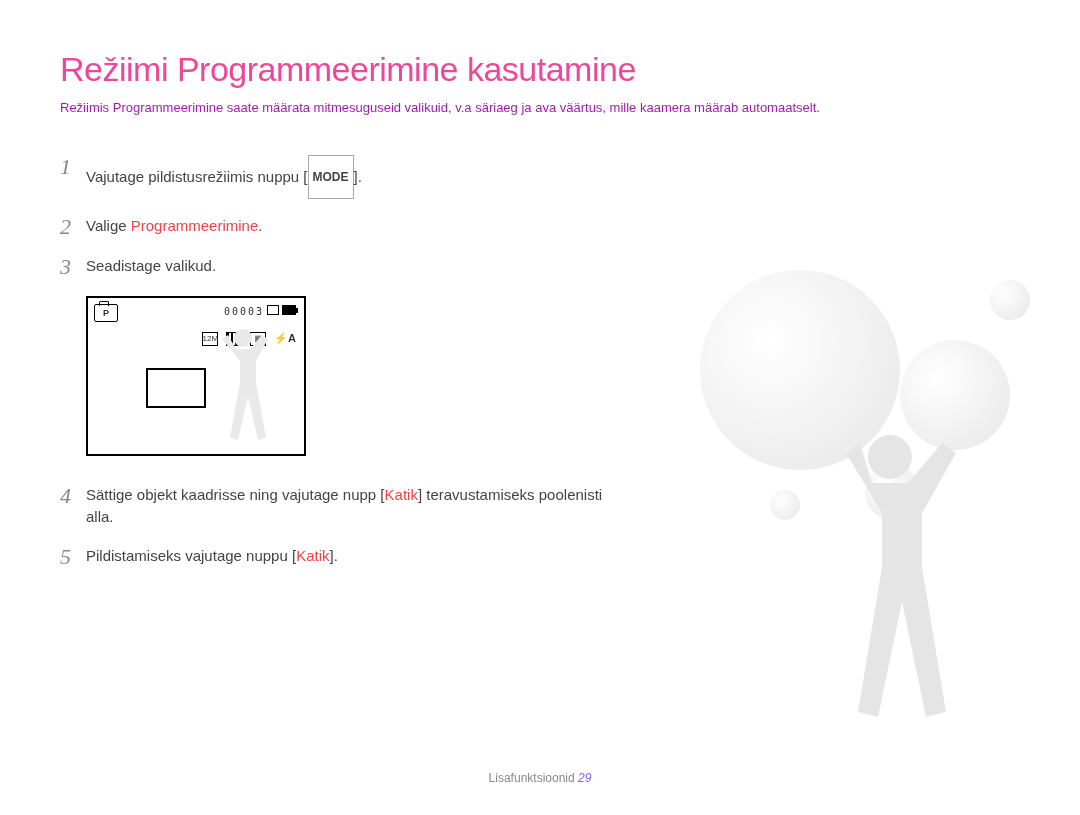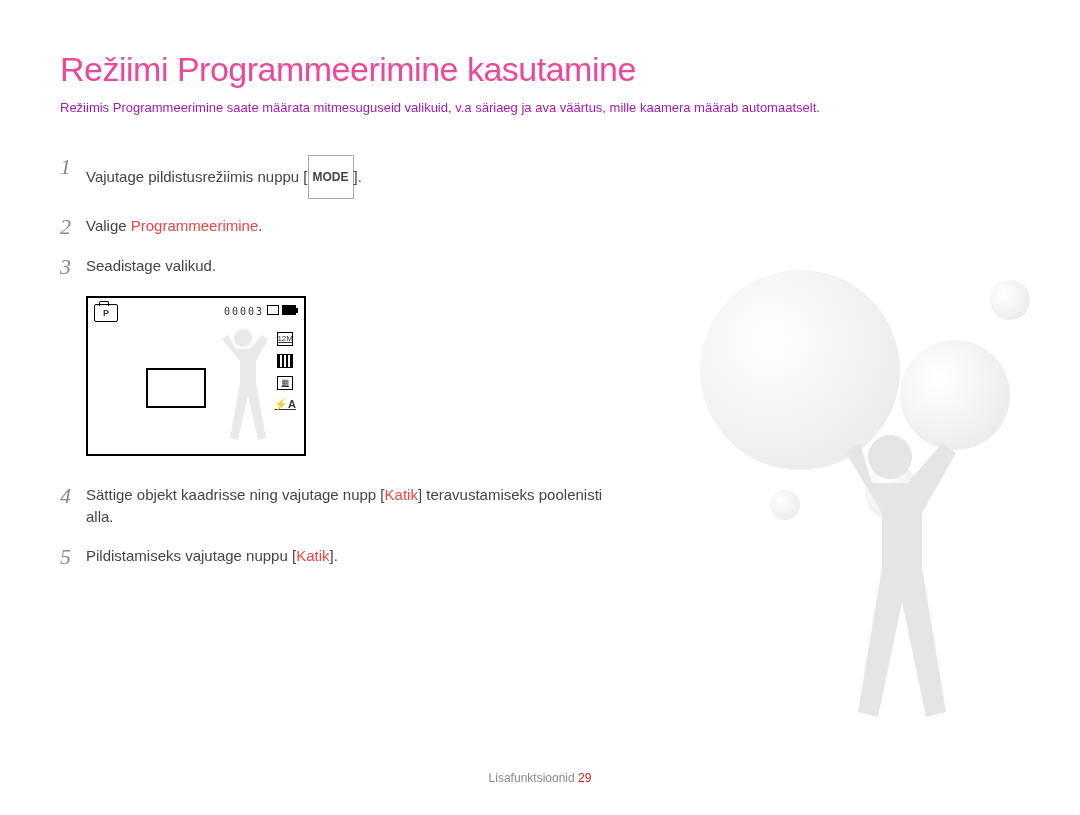--- a/index.html
+++ b/index.html
@@ -73,21 +73,21 @@
     .cam-counter {
       position: absolute; top: 8px; right: 40px;
       font-family: monospace; font-size: 10px; letter-spacing: 2px;
     }
     .cam-battery {
       position: absolute; top: 7px; right: 8px; display: flex; gap: 3px; align-items: center;
     }
     .batt1 { width: 12px; height: 10px; border: 1.5px solid #000; position: relative; }
     .batt2 { width: 14px; height: 10px; border: 1.5px solid #000; position: relative; background: linear-gradient(to right,#000 0 33%,#fff 33% 34%,#000 34% 67%,#fff 67% 68%,#000 68% 100%); }
     .batt2::after { content:""; position:absolute; right:-3px; top:2px; width:2px; height:5px; background:#000; }
-    .cam-icons { position: absolute; top: 34px; right: 8px; display: flex; flex-direction: column; gap: 8px; align-items: center; text-decoration: underline; }
+    .cam-icons { position: absolute; top: 34px; right: 8px; display: flex; gap: 8px; align-items: center; }
     .cam-icon { width: 16px; height: 14px; border: 1.5px solid #000; font-size: 8px; display:flex; align-items:center; justify-content:center; }
     .cam-icon.grid { background: repeating-linear-gradient(90deg,#000 0 2px,#fff 2px 4px); background-size: 4px 4px; }
     .flash-a { font-size: 11px; font-weight:700; }
     .focus-box {
       position: absolute; width: 60px; height: 40px; border: 2px solid #000;
       left: 58px; top: 70px;
     }
     .silhouette-small {
       position: absolute; left: 110px; top: 25px; width: 90px; height: 125px;
     }
@@ -103,21 +103,21 @@
     .b4 { width: 40px; height: 40px; right: 30px; top: 10px; }
     .b5 { width: 30px; height: 30px; right: 260px; top: 220px; }
     .silhouette-large {
       position: absolute; right: 90px; bottom: 60px; width: 210px; height: 330px;
     }
 
     .footer {
       position: absolute; bottom: 30px; left: 0; width: 100%;
       text-align: center; font-size: 12px; color: #888;
     }
-    .foot-num { color: #b91c1c; }
+    .foot-num { color: #8b5cf6; font-style: italic; }
   </style>
 </head>
 <body>
 
 <h1 class="title" style="color: #ec4899;">Režiimi Programmeerimine kasutamine</h1>
 <p class="intro">Režiimis Programmeerimine saate määrata mitmesuguseid valikuid, v.a säriaeg ja ava väärtus, mille kaamera määrab automaatselt.</p>
 
 <div class="steps">
 
   <div class="step">

